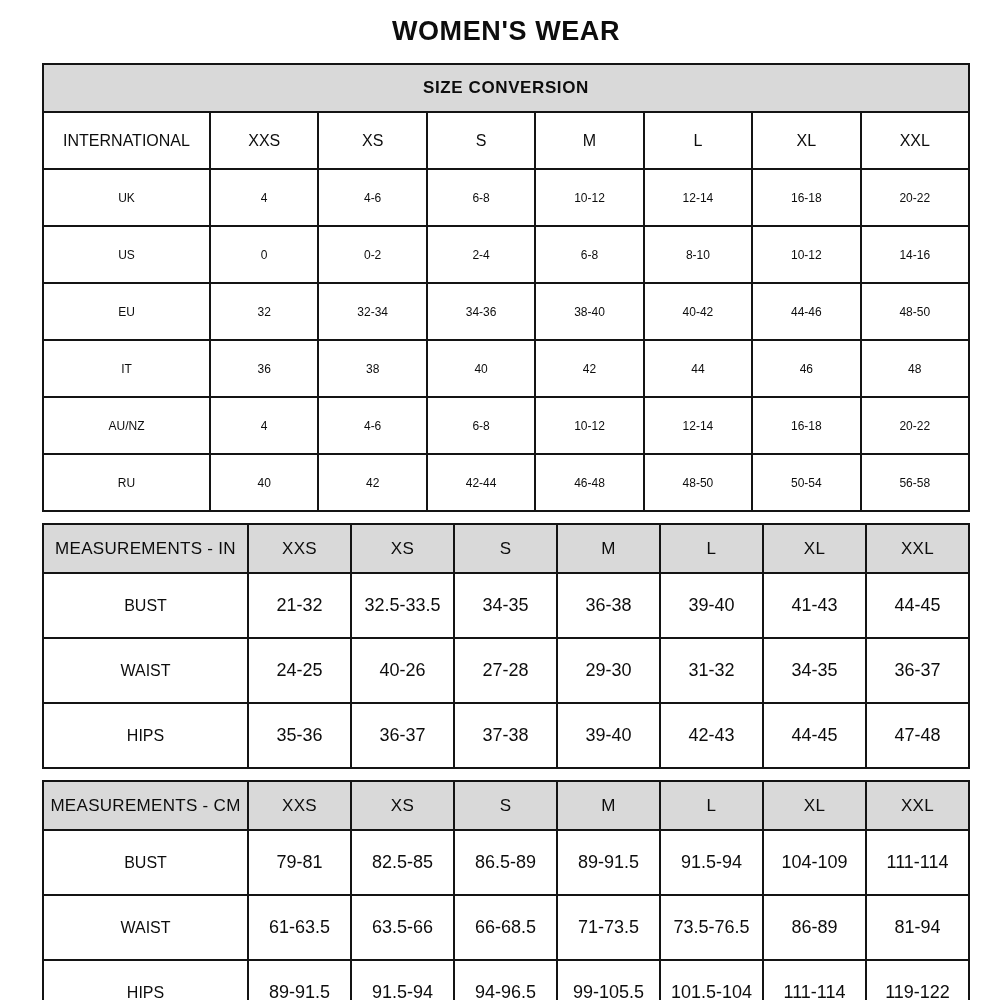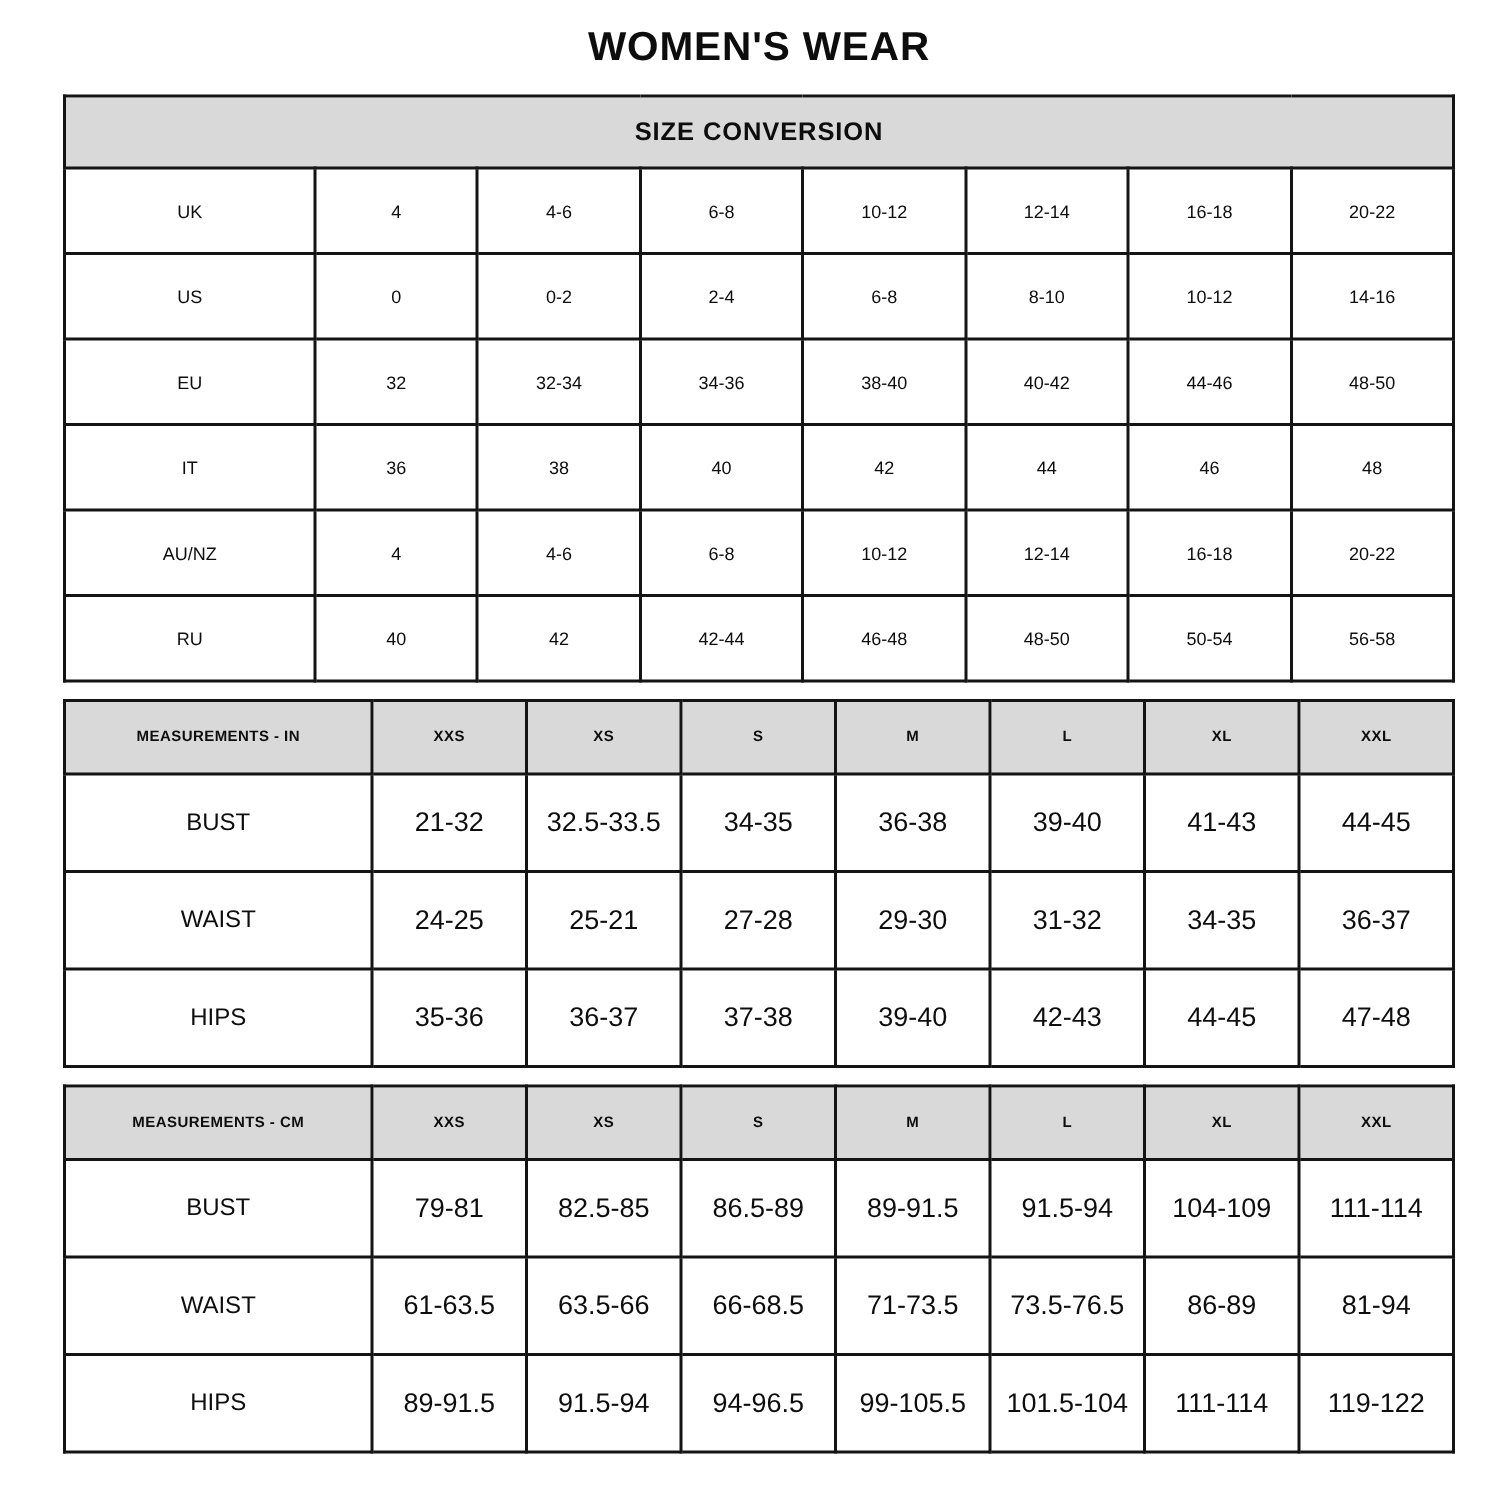--- a/index.html
+++ b/index.html
@@ -41,22 +41,22 @@
     font-weight: 700;
     letter-spacing: 0.6px;
   }
   .t1 th.col-head { font-weight: 400; font-size: 16px; }
   .t1 td { font-size: 12px; }
   
   .t2 tr { height: 65px; }
   .t2 tr.header-row { height: 49px; }
   .t2 th.col-head {
     background: #d9d9d9;
-    font-weight: 700;
-    font-size: 10px;
+    font-weight: 400;
+    font-size: 17px;
     letter-spacing: 0.3px;
   }
   .t2 td.row-label { font-size: 16px; }
   .t2 td.cell { font-size: 18px; }
 </style>
 </head>
 <body>
 
 <div class="page">
   <h1 class="title">WOMEN'S WEAR</h1>
@@ -68,20 +68,30 @@
         <col>
         <col>
         <col>
         <col>
         <col>
         <col>
       </colgroup>
       <tbody>
         <tr class="title-row">
           <th colspan="8">SIZE CONVERSION</th>
+        </tr>
+        <tr class="header-row">
+          <th class="col-head">INTERNATIONAL</th>
+          <th class="col-head">XXS</th>
+          <th class="col-head">XS</th>
+          <th class="col-head">S</th>
+          <th class="col-head">M</th>
+          <th class="col-head">L</th>
+          <th class="col-head">XL</th>
+          <th class="col-head">XXL</th>
         </tr>
         <tr>
           <td class="row-label">UK</td>
           <td class="cell">4</td>
           <td class="cell">4-6</td>
           <td class="cell">6-8</td>
           <td class="cell">10-12</td>
           <td class="cell">12-14</td>
           <td class="cell">16-18</td>
           <td class="cell">20-22</td>
@@ -167,21 +177,21 @@
           <td class="cell">32.5-33.5</td>
           <td class="cell">34-35</td>
           <td class="cell">36-38</td>
           <td class="cell">39-40</td>
           <td class="cell">41-43</td>
           <td class="cell">44-45</td>
         </tr>
         <tr>
           <td class="row-label">WAIST</td>
           <td class="cell">24-25</td>
-          <td class="cell">25-21</td>
+          <td class="cell">40-26</td>
           <td class="cell">27-28</td>
           <td class="cell">29-30</td>
           <td class="cell">31-32</td>
           <td class="cell">34-35</td>
           <td class="cell">36-37</td>
         </tr>
         <tr>
           <td class="row-label">HIPS</td>
           <td class="cell">35-36</td>
           <td class="cell">36-37</td>

